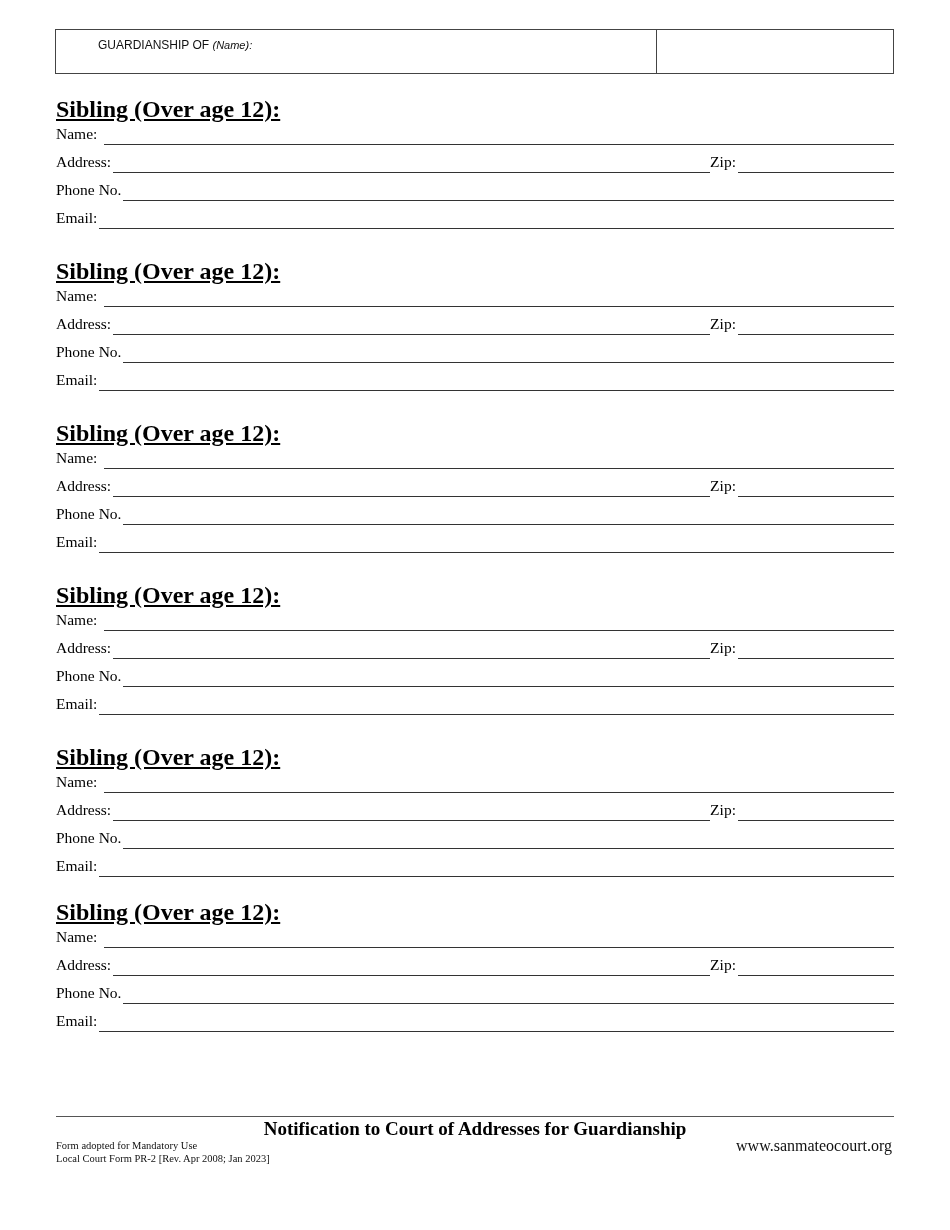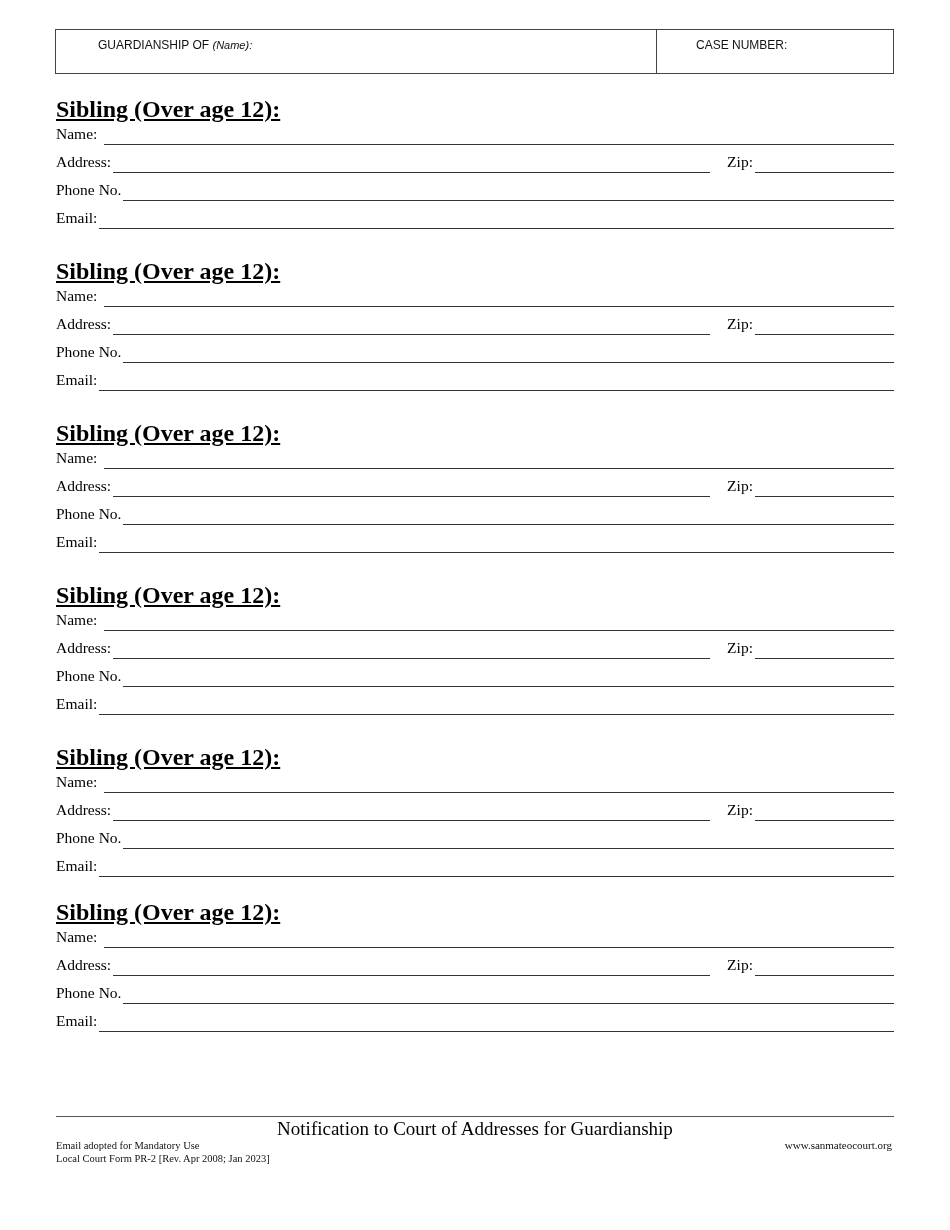--- a/index.html
+++ b/index.html
@@ -26,45 +26,42 @@
       text-decoration: underline; height: 26px; line-height: 26px; margin-bottom: 2px;
     }
     .field-row { display: flex; height: 28px; font-size: 15.5px; }
     .field-label { white-space: nowrap; line-height: 20px; padding-bottom: 1px; }
     .field-line {
       flex: 1; height: 21px; border-bottom: 1px solid #333; margin-left: 2px;
     }
     .field-line.name-line { margin-left: 7px; }
     .field-line.addr-line { flex: 0 0 auto; width: 597px; }
     .field-line.zip-line { flex: 1; }
-    .zip-label { margin-left: 17px; }
+    .zip-label { margin-left: 0; }
 
     .footer-rule {
       position: absolute; left: 56px; top: 1116px; width: 838px; height: 1px; background: #555;
     }
     .footer-title {
       position: absolute; left: 0; top: 1117px; width: 950px; text-align: center;
-      font-family: "Liberation Serif", serif; font-weight: normal; font-size: 19px; line-height: 24px;
+      font-family: "Liberation Serif", serif; font-weight: bold; font-size: 19px; line-height: 24px;
     }
     .footer-left {
       position: absolute; left: 56px; top: 1139px; font-size: 10.5px; line-height: 13px; color: #111;
     }
     .footer-right {
-      position: absolute; right: 58px; top: 1139px; font-size: 11px; line-height: 13px; color: #111;
+      position: absolute; right: 58px; top: 1139px; font-size: 16px; line-height: 13px; color: #111;
     }
   </style>
 </head>
 <body>
 
 <div class="header-box">
   <div class="header-cell header-left">
     <span class="header-label"><span>GUARDIANSHIP OF </span><span class="ital">(Name):</span></span>
-  </div>
-  <div class="header-cell header-right">
-    <span class="header-label">CASE NUMBER:</span>
   </div>
 </div>
 
 <div id="sections">
     <div class="section" style="top: 96px;">
       <div class="section-title">Sibling (Over age 12):</div>
       <div class="field-row">
         <span class="field-label">Name:</span>
         <span class="field-line name-line"></span>
       </div>
@@ -186,16 +183,16 @@
       <div class="field-row">
         <span class="field-label">Email:</span>
         <span class="field-line"></span>
       </div>
     </div>
   </div>
 
 <div class="footer-rule"></div>
 <div class="footer-title">Notification to Court of Addresses for Guardianship</div>
 <div class="footer-left">
-  <div>Email adopted for Mandatory Use</div>
+  <div>Form adopted for Mandatory Use</div>
   <div>Local Court Form PR-2 [Rev. Apr 2008; Jan 2023]</div>
 </div>
 <div class="footer-right">www.sanmateocourt.org</div>
 
 </body></html>

